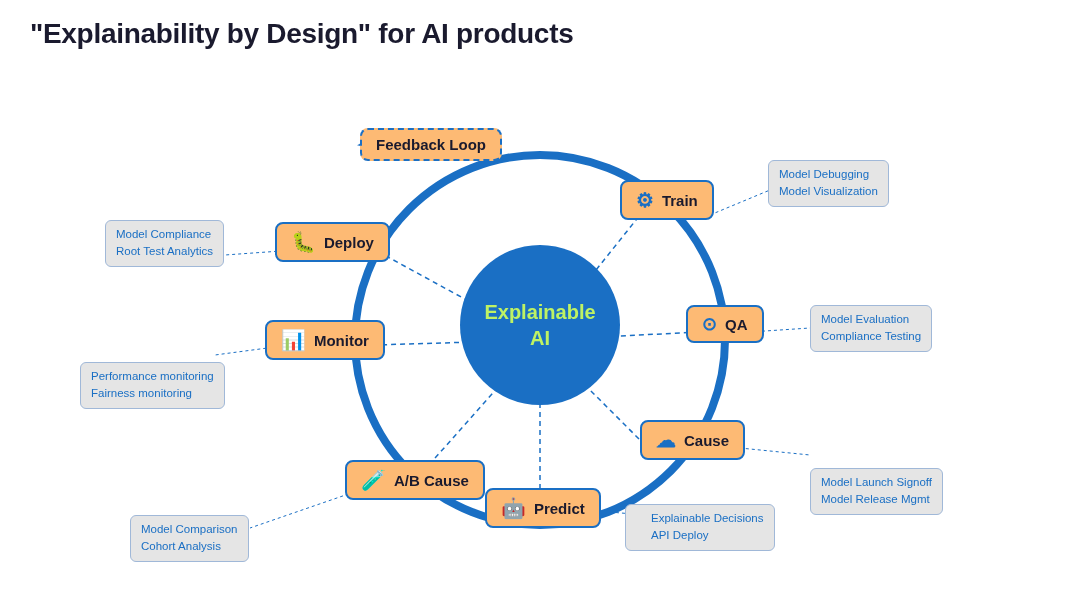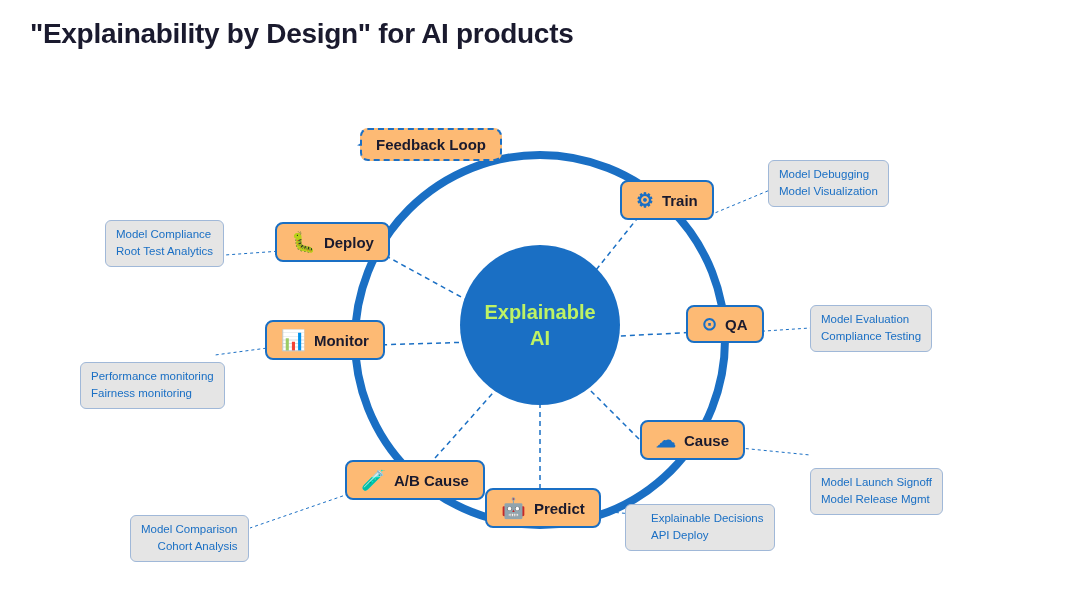--- a/index.html
+++ b/index.html
@@ -200,21 +200,21 @@
   <div class="info-box" style="left: 575px; top: 444px; padding-left: 25px;">
     <div>Explainable Decisions</div>
     <div>API  Deploy</div>
   </div>
 
   <div class="node" style="left: 295px; top: 400px;">
     <span class="node-icon">🧪</span>
     <span>A/B Cause</span>
   </div>
 
-  <div class="info-box" style="left: 80px; top: 455px; text-align: right;">
+  <div class="info-box" style="left: 80px; top: 455px;">
     <div>Model Comparison</div>
     <div>Cohort Analysis</div>
   </div>
 
   <div class="node" style="left: 215px; top: 260px;">
     <span class="node-icon">📊</span>
     <span>Monitor</span>
   </div>
 
   <div class="info-box" style="left: 30px; top: 270px; margin-top: 32px;">

